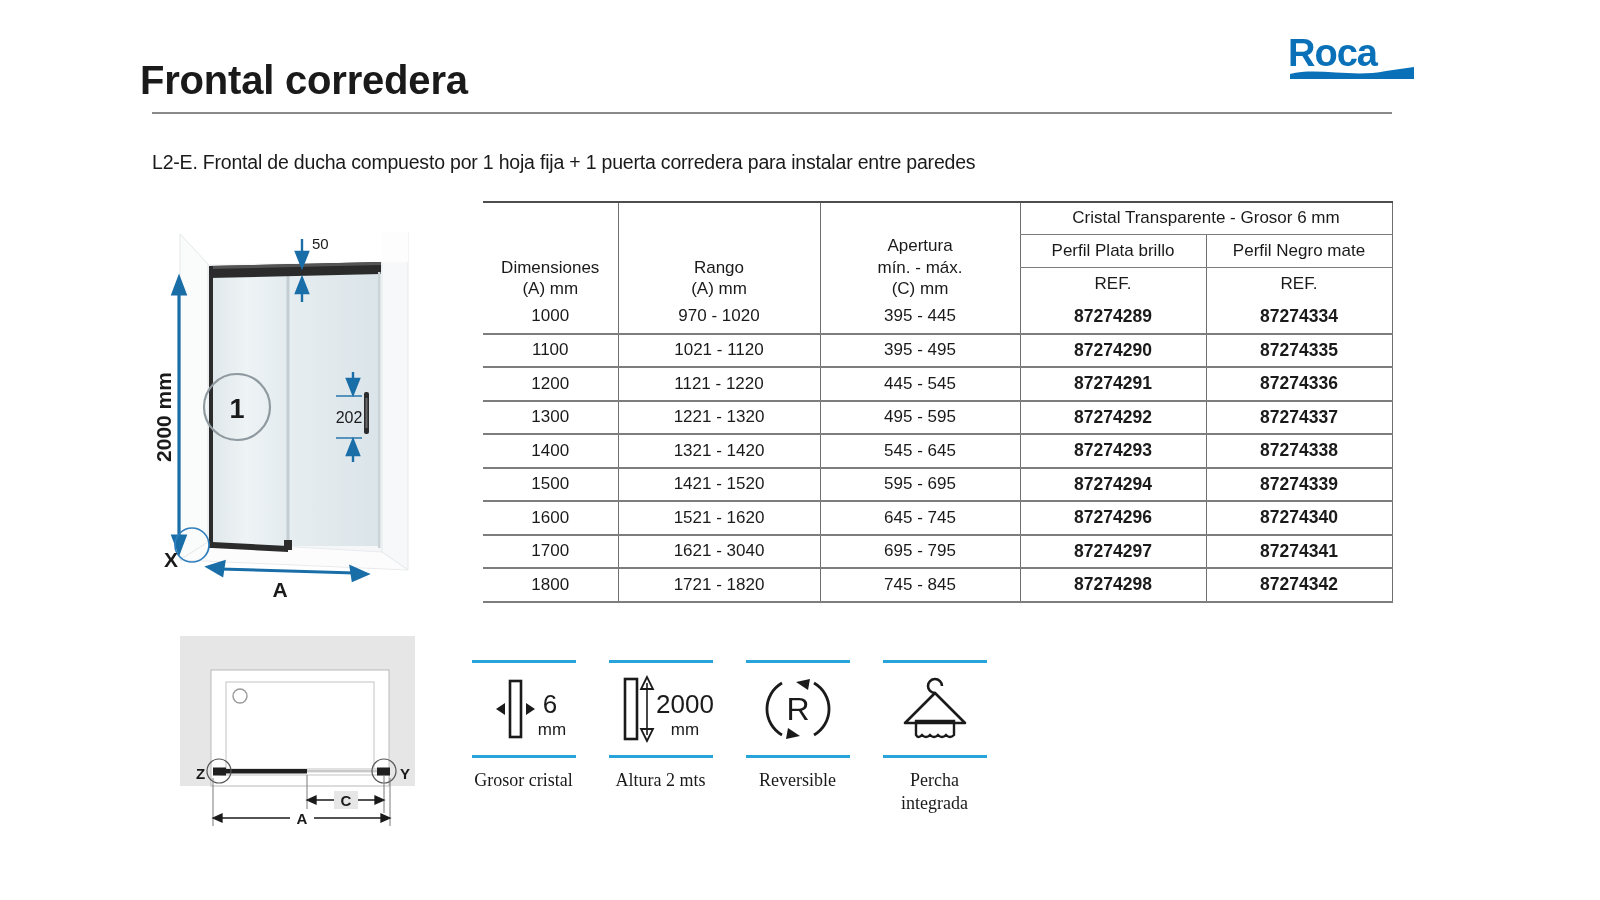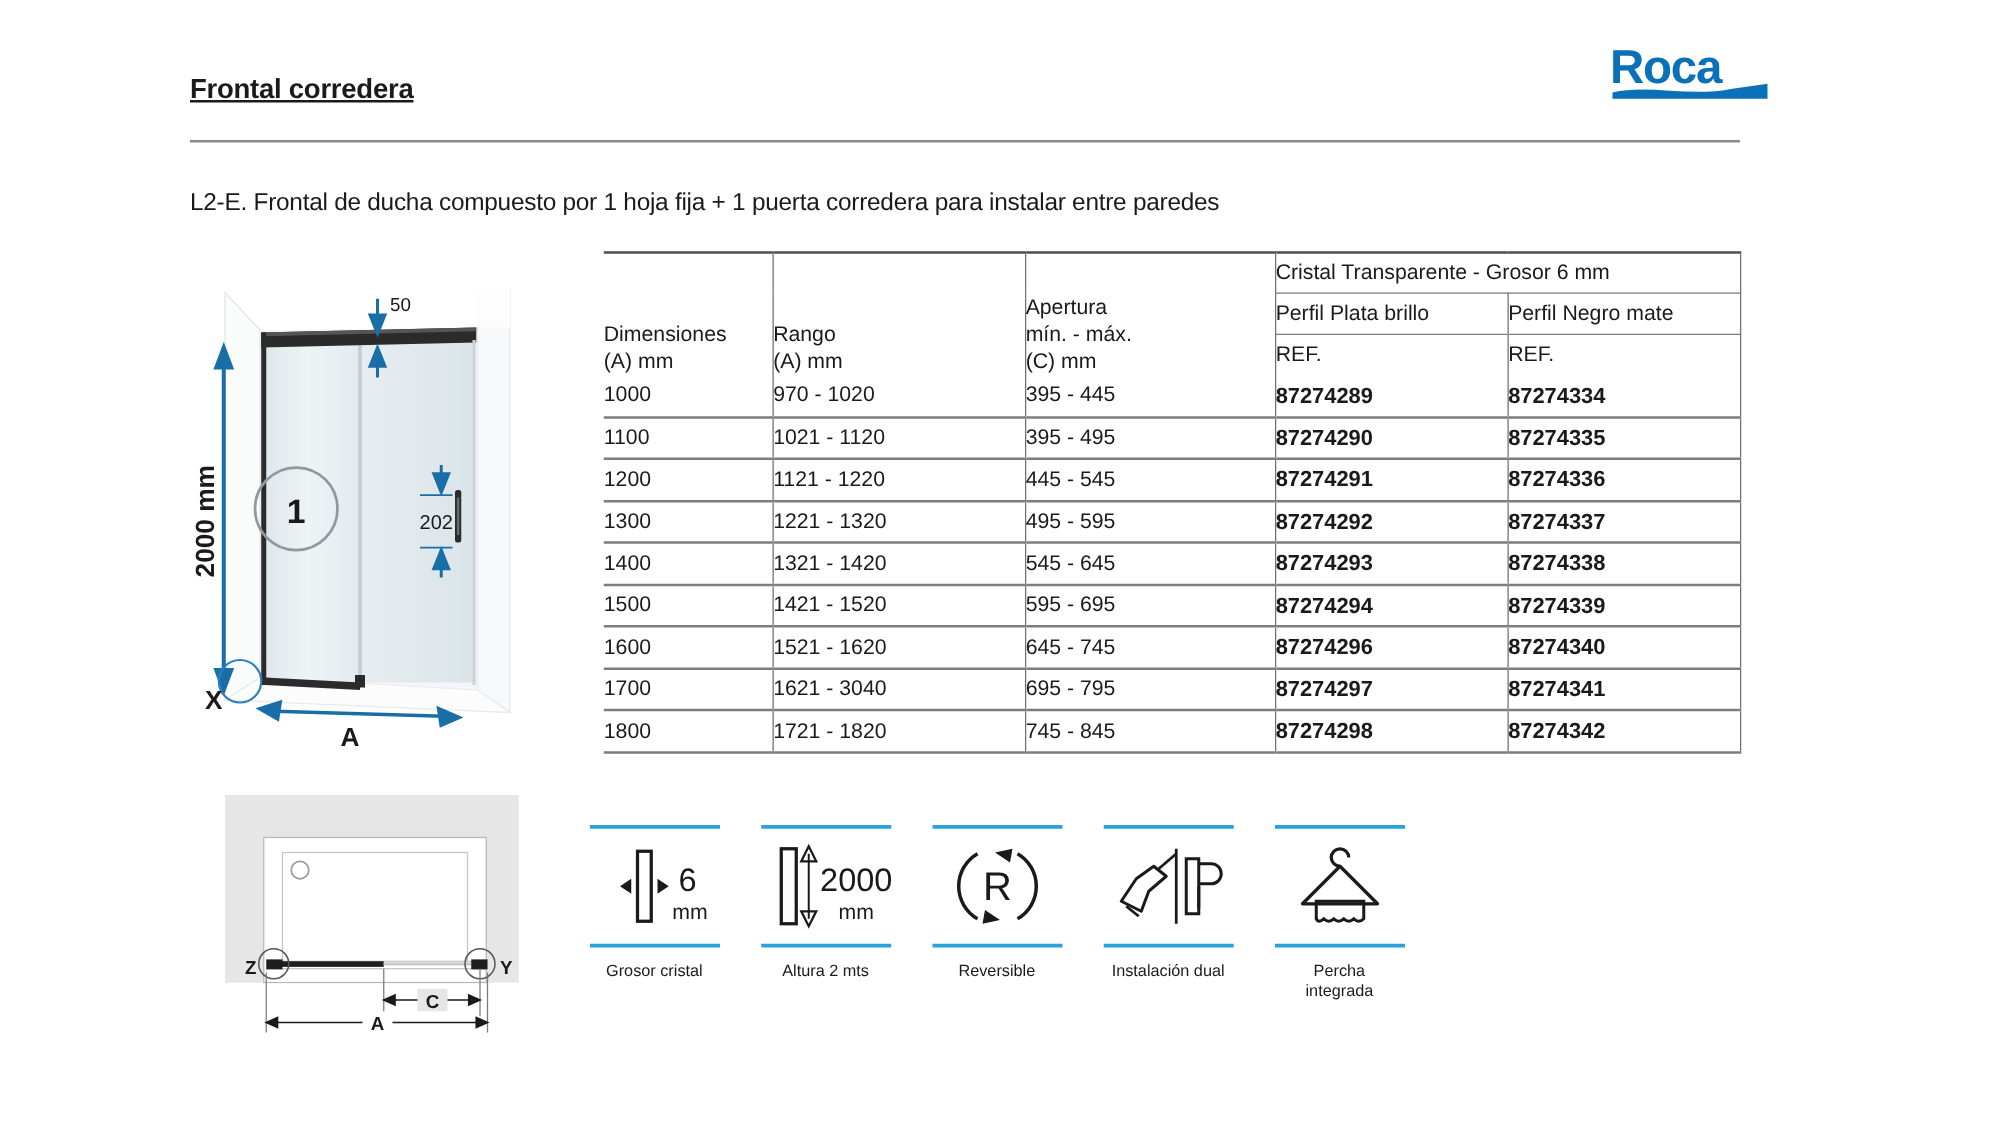--- a/index.html
+++ b/index.html
@@ -7,28 +7,28 @@
     width: 1600px; height: 900px;
     background: #ffffff;
     font-family: "Liberation Sans", sans-serif;
     color: #1a1a1a;
     overflow: hidden;
   }
   .page { position: relative; width: 1440px; height: 900px; }
 
   
   .logo { position: absolute; left: 1288px; top: 33px; width: 128px; height: 52px; }
-  .title { position: absolute; left: 152px; top: 58px; font-size: 22px; font-weight: bold; letter-spacing: -0.2px; text-decoration: underline; }
+  .title { position: absolute; left: 140px; top: 58px; font-size: 40px; font-weight: bold; letter-spacing: -0.2px; }
   .title-rule { position: absolute; left: 152px; top: 112px; width: 1240px; height: 2px; background: #8a8a8a; }
   .subtitle { position: absolute; left: 152px; top: 151px; font-size: 19.5px; letter-spacing: -0.2px; }
 
   
   .table-wrap { position: absolute; left: 483px; top: 201px; width: 909px; }
   table.spec { border-collapse: collapse; width: 909px; table-layout: fixed; }
-  table.spec td, table.spec th { font-weight: normal; text-align: left; font-size: 17px; padding: 0; }
+  table.spec td, table.spec th { font-weight: normal; text-align: center; font-size: 17px; padding: 0; }
   .t-top { border-top: 2px solid #4d4d4d; }
   .c-dim { width: 135px; }
   .c-rng { width: 202px; }
   .c-ap  { width: 200px; }
   .c-ref { width: 186px; }
   .vline-l { border-left: 1px solid #6f6f6f; }
   .vline-r { border-right: 1px solid #6f6f6f; }
   .hrule  { border-bottom: 2px solid #7d7d7d; }
   .hrule-thin { border-bottom: 1px solid #7d7d7d; }
   .hdr-group { height: 32px; font-size: 17px; }
@@ -40,21 +40,21 @@
 
   
   .drawing3d { position: absolute; left: 150px; top: 222px; width: 310px; height: 375px; }
   .plan { position: absolute; left: 168px; top: 628px; width: 258px; height: 205px; }
 
   
   .features { position: absolute; left: 455px; top: 660px; width: 960px; height: 165px; display: flex; gap: 0; }
   .feature { width: 137px; display: flex; flex-direction: column; align-items: center; }
   .frule { width: 104px; height: 3px; background: #29a3dc; }
   .ficon { height: 92px; width: 104px; display: flex; align-items: center; justify-content: center; }
-  .flabel { margin-top: 11px; font-size: 13px; text-align: center; line-height: 1.25; color: #1a1a1a; }
+  .flabel { margin-top: 11px; font-size: 18px; text-align: center; line-height: 1.25; color: #1a1a1a; font-family: Liberation Serif, serif; }
 </style>
 </head>
 <body>
 
 <div class="page">
 
   <div class="logo">
     <svg viewBox="0 0 128 52" width="128" height="52">
       <text x="0" y="33" font-family="Liberation Sans, sans-serif" font-size="38" font-weight="bold" fill="#0a71b9" letter-spacing="-1">Roca</text>
       <path d="M2 41 C 30 34, 64 45, 98 38 L 126 34 L 126 46 L 2 46 Z" fill="#0a71b9"></path>
@@ -339,36 +339,20 @@
           <path d="M68 66 A 30 30 0 0 0 68 14" fill="none" stroke="#1a1a1a" stroke-width="2.8"></path>
           <polygon points="64,10 50,13 62,21" fill="#1a1a1a"></polygon>
           <polygon points="40,70 54,67 42,59" fill="#1a1a1a"></polygon>
           <text x="52" y="51" text-anchor="middle" font-family="Liberation Sans, sans-serif" font-size="32" fill="#1a1a1a">R</text>
         </svg>
       </div>
       <div class="frule"></div>
       <div class="flabel">Reversible</div>
     </div>
 
-    <div class="feature">
-      <div class="frule"></div>
-      <div class="ficon">
-        <svg viewBox="0 0 104 80" width="104" height="80">
-          <path d="M14 52 L26 34 L40 24 L50 32 L36 44 L30 60 Z" fill="none" stroke="#1a1a1a" stroke-width="2.4" stroke-linejoin="round"></path>
-          <line x1="44" y1="26" x2="58" y2="14" stroke="#1a1a1a" stroke-width="2.2"></line>
-          <line x1="18" y1="56" x2="28" y2="64" stroke="#1a1a1a" stroke-width="2.2"></line>
-          <line x1="58" y1="10" x2="58" y2="70" stroke="#1a1a1a" stroke-width="2.2"></line>
-          <rect x="66" y="18" width="10" height="44" fill="none" stroke="#1a1a1a" stroke-width="2.4"></rect>
-          <path d="M76 22 L86 22 A 8 8 0 0 1 86 38 L76 38" fill="none" stroke="#1a1a1a" stroke-width="2.4"></path>
-          <line x1="76" y1="40" x2="76" y2="58" stroke="#1a1a1a" stroke-width="2.4"></line>
-        </svg>
-      </div>
-      <div class="frule"></div>
-      <div class="flabel">Instalación dual</div>
-    </div>
 
     <div class="feature">
       <div class="frule"></div>
       <div class="ficon">
         <svg viewBox="0 0 104 80" width="104" height="80">
           <path d="M52 24 A 7 7 0 1 1 59 17" fill="none" stroke="#1a1a1a" stroke-width="2.6"></path>
           <path d="M52 24 L22 54 L82 54 Z" fill="none" stroke="#1a1a1a" stroke-width="2.6" stroke-linejoin="round"></path>
           <path d="M33 52 L71 52 L71 66 Q 67 70 63 66 Q 59 70 55 66 Q 51 70 47 66 Q 43 70 39 66 Q 35 70 33 66 Z" fill="none" stroke="#1a1a1a" stroke-width="2.4"></path>
         </svg>
       </div>

